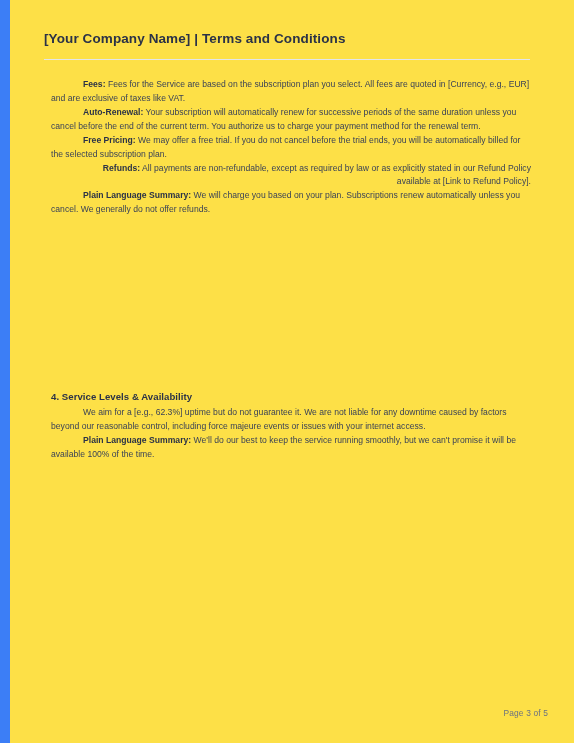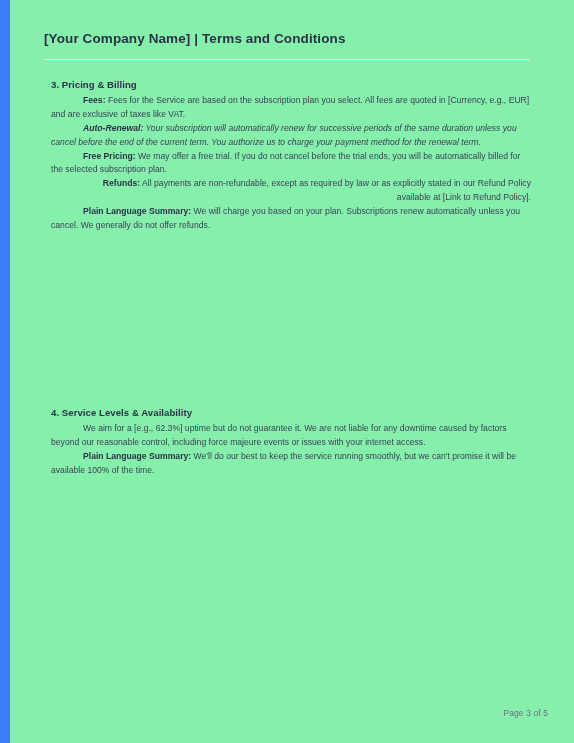--- a/index.html
+++ b/index.html
@@ -104,35 +104,34 @@
     font-size: 8.4px;
     color: #6b7280;
     letter-spacing: 0.15px;
   }
 </style>
 </head>
 <body style="background: rgb(248, 249, 251);">
 
 <div class="accent-bar" style="background: rgb(60, 126, 246);"></div>
 
-<div class="page" style="background: #86efac;">
+<div class="page" style="background: #fde047;">
 
   <div class="doc-header">
     <h1 class="doc-title" style="color: rgb(43, 50, 71);">[Your Company Name] | Terms and Conditions</h1>
     <div class="header-rule" style="background: rgb(226, 229, 235);"></div>
   </div>
 
   <div class="content">
 
     <div class="section section-3">
-      <div class="section-heading" style="color: rgb(43, 50, 71);">3. Pricing &amp; Billing</div>
 
       <p class="para" style="color: rgb(58, 66, 86);"><span class="lead" style="color: rgb(43, 50, 71);">Fees:</span><span> Fees for the Service are based on the subscription plan you select. All fees are quoted in [Currency, e.g., EUR] and are exclusive of taxes like VAT.</span></p>
 
-      <p class="para" style="color: rgb(58, 66, 86); font-style: italic;"><span class="lead" style="color: rgb(43, 50, 71);">Auto-Renewal:</span><span> Your subscription will automatically renew for successive periods of the same duration unless you cancel before the end of the current term. You authorize us to charge your payment method for the renewal term.</span></p>
+      <p class="para" style="color: rgb(58, 66, 86);"><span class="lead" style="color: rgb(43, 50, 71);">Auto-Renewal:</span><span> Your subscription will automatically renew for successive periods of the same duration unless you cancel before the end of the current term. You authorize us to charge your payment method for the renewal term.</span></p>
 
       <p class="para" style="color: rgb(58, 66, 86);"><span class="lead" style="color: rgb(43, 50, 71);">Free Pricing:</span><span> We may offer a free trial. If you do not cancel before the trial ends, you will be automatically billed for the selected subscription plan.</span></p>
 
       <p class="para" style="color: rgb(58, 66, 86); text-align: right;"><span class="lead" style="color: rgb(43, 50, 71);">Refunds:</span><span> All payments are non-refundable, except as required by law or as explicitly stated in our Refund Policy available at [Link to Refund Policy].</span></p>
 
       <p class="para" style="color: rgb(58, 66, 86);"><span class="lead" style="color: rgb(43, 50, 71);">Plain Language Summary:</span><span> We will charge you based on your plan. Subscriptions renew automatically unless you cancel. We generally do not offer refunds.</span></p>
     </div>
 
     <div class="section section-4">
       <div class="section-heading" style="color: rgb(43, 50, 71);">4. Service Levels &amp; Availability</div>

